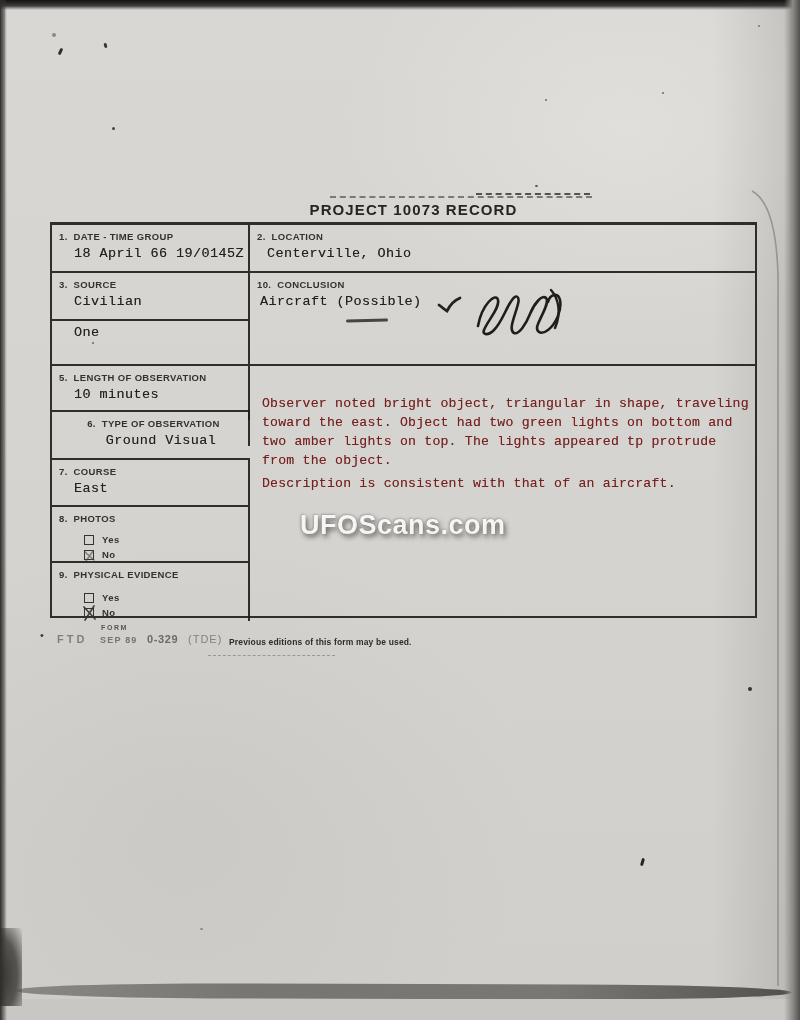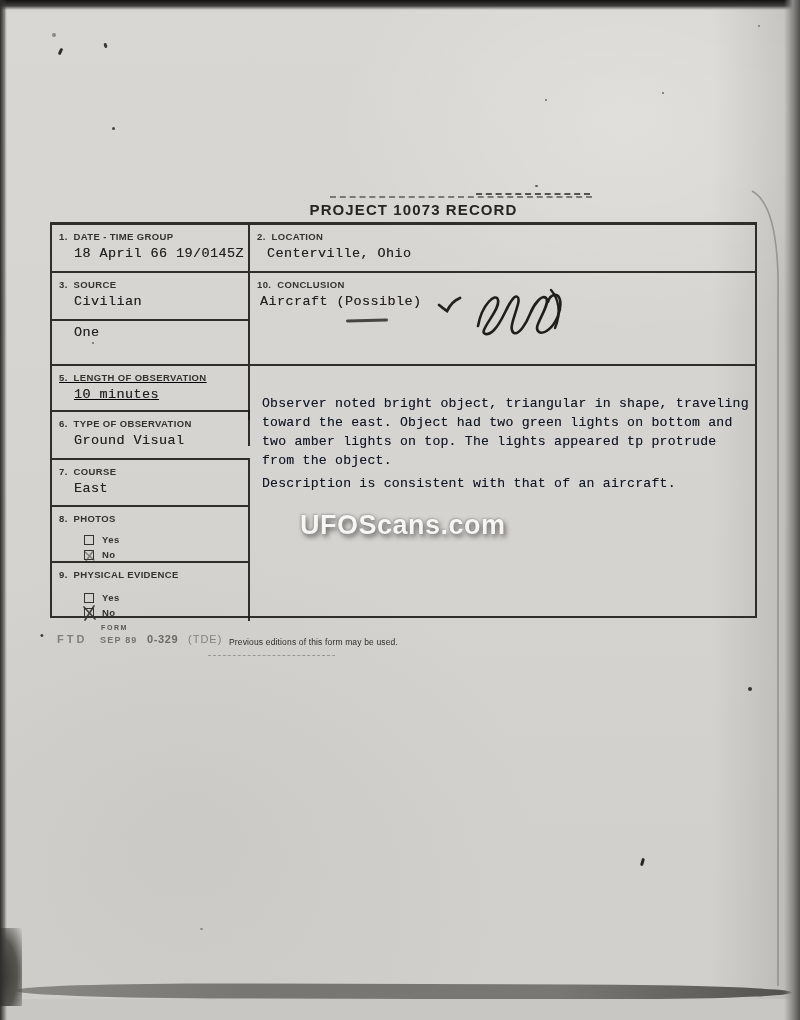--- a/index.html
+++ b/index.html
@@ -37,21 +37,21 @@
         border:2px solid rgba(28,28,24,0.9);border-top-width:3px;box-sizing:border-box;}
   .cell{position:absolute;box-sizing:border-box;border-color:rgba(28,28,24,0.9);border-style:solid;border-width:0;}
   .lcol{left:0;width:198px;border-right-width:2px;}
   .rcol{left:198px;width:505px;}
   .bt{border-top-width:2px;}
   .cell-label{white-space:pre;padding:6px 0 0 7px;font-size:9.5px;font-weight:700;
               letter-spacing:.35px;color:#33322d;}
   .cell-value{padding-left:22px;margin-top:4px;font-family:"Liberation Mono","DejaVu Sans Mono",monospace;
               font-size:13.5px;color:#232220;letter-spacing:.4px;text-shadow:0 0 .6px rgba(45,44,40,.55);}
   .para{position:absolute;left:12px;font-family:"Liberation Mono","DejaVu Sans Mono",monospace;
-        font-size:13.2px;line-height:19px;color:#0f172a;letter-spacing:.2px;white-space:pre-line;
+        font-size:13.2px;line-height:19px;color:#7f1d1d;letter-spacing:.2px;white-space:pre-line;
         text-shadow:0 0 .6px rgba(45,44,40,.5);}
   .cbrow{position:absolute;left:32px;display:flex;align-items:center;font-size:9.5px;font-weight:700;
          letter-spacing:.4px;color:#33322d;}
   .cbox{position:relative;display:inline-block;width:8px;height:8px;border:1.5px solid #35342f;
         margin-right:8px;box-sizing:content-box;}
   .xmark{position:absolute;left:-2px;top:-4px;overflow:visible;}
   .conc-line{display:flex;align-items:flex-start;}
   .conc-underline{position:absolute;left:96px;top:46px;width:42px;height:3px;background:#2d2c28;
                   border-radius:2px;transform:rotate(-1.5deg);opacity:.85;}
   .sig-svg{margin:-8px 0 0 10px;}
@@ -63,21 +63,21 @@
              text-shadow:2px 3px 5px rgba(88,87,84,0.95), -1px -1px 2px rgba(140,139,135,0.5), 0 0 1px rgba(120,119,115,0.6);}
 
   
   .foot{position:absolute;color:#5c5b55;}
   .foot-bullet{left:40px;top:629px;font-size:11px;color:#3a3935;}
   .foot-agency{left:57px;top:633px;font-size:11px;font-weight:700;letter-spacing:3px;color:#80807a;}
   .foot-word{left:101px;top:624px;font-size:7px;font-weight:700;letter-spacing:1.6px;color:#56554f;}
   .foot-date{left:100px;top:635px;font-size:9px;font-weight:700;letter-spacing:1.2px;color:#75746d;}
   .foot-number{left:147px;top:633px;font-size:11px;font-weight:700;letter-spacing:.6px;color:#6b6a63;}
   .foot-code{left:188px;top:633px;font-size:11px;font-weight:400;letter-spacing:1px;color:#83827b;}
-  .foot-note{left:229px;top:637px;font-size:8.5px;font-weight:400;letter-spacing:.15px;color:#2e2d29;}
+  .foot-note{left:229px;top:637px;font-size:8.5px;font-weight:700;letter-spacing:.15px;color:#2e2d29;}
   .foot-dash{position:absolute;left:208px;top:655px;width:127px;border-top:1.5px dashed #8b8a84;opacity:.8;}
 
   .spk{position:absolute;border-radius:50%;}
 </style>
 </head>
 <body>
 
 <div class="shot">
   <div class="paper"></div>
 
@@ -109,25 +109,25 @@
       <div class="cell-label">1.  DATE - TIME GROUP</div>
       <div class="cell-value">18 April 66  19/0145Z</div>
     </div>
     <div class="cell lcol bt" style="top:46px;height:48px;">
       <div class="cell-label">3.  SOURCE</div>
       <div class="cell-value">Civilian</div>
     </div>
     <div class="cell lcol bt" style="top:94px;height:45px;">
       <div class="cell-value">One</div>
     </div>
-    <div class="cell lcol bt" style="top:139px;height:56px;text-decoration:underline;">
+    <div class="cell lcol bt" style="top:139px;height:56px;">
       <div class="cell-label">5.  LENGTH OF OBSERVATION</div>
       <div class="cell-value">10 minutes</div>
     </div>
-    <div class="cell lcol bt" style="top:185px;height:36px;">
+    <div class="cell lcol bt" style="top:185px;height:36px;text-align:center;">
       <div class="cell-label">6.  TYPE OF OBSERVATION</div>
       <div class="cell-value">Ground Visual</div>
     </div>
     <div class="cell lcol bt" style="top:233px;height:47px;">
       <div class="cell-label">7.  COURSE</div>
       <div class="cell-value">East</div>
     </div>
     <div class="cell lcol bt" style="top:280px;height:56px;">
       <div class="cell-label">8.  PHOTOS</div>
       <div class="cbrow" style="top:27px;">

